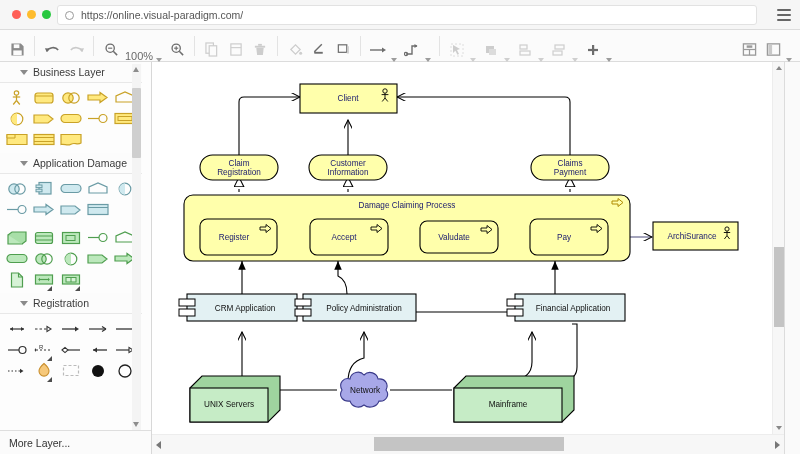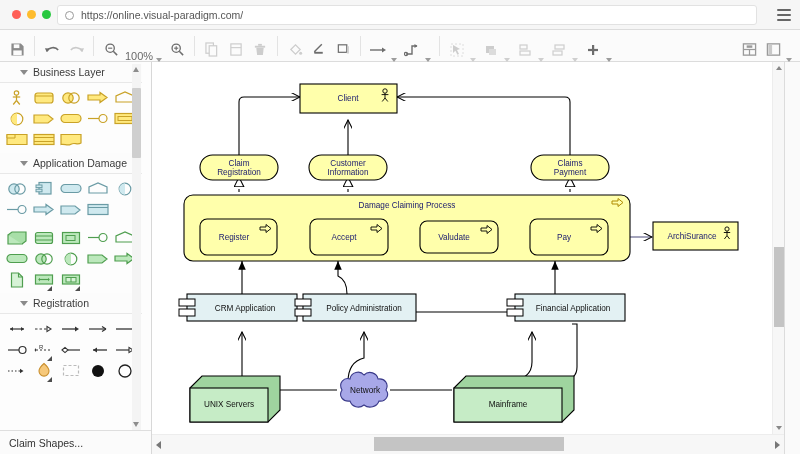--- a/index.html
+++ b/index.html
@@ -651,21 +651,21 @@
       </div>
     </div>
 
     <div class="lp-vscroll">
       <span class="lp-arrow up"></span>
       <span class="lp-vthumb"></span>
       <span class="lp-arrow down"></span>
     </div>
 
     <div class="more-shapes">
-      <span>Claim Shapes...</span>
+      <span>More Layer...</span>
     </div>
   </div>
 
   <div class="canvas-wrap">
     <div class="canvas-inner">
 
       <svg class="diagram" width="620" height="372" viewBox="0 0 620 372">
         <defs>
           <marker id="openArrow" markerWidth="10" markerHeight="8" refX="9" refY="4" orient="auto">
             <path d="M1,0 L9,4 L1,8" fill="none" stroke="#000" stroke-width="1"></path>

